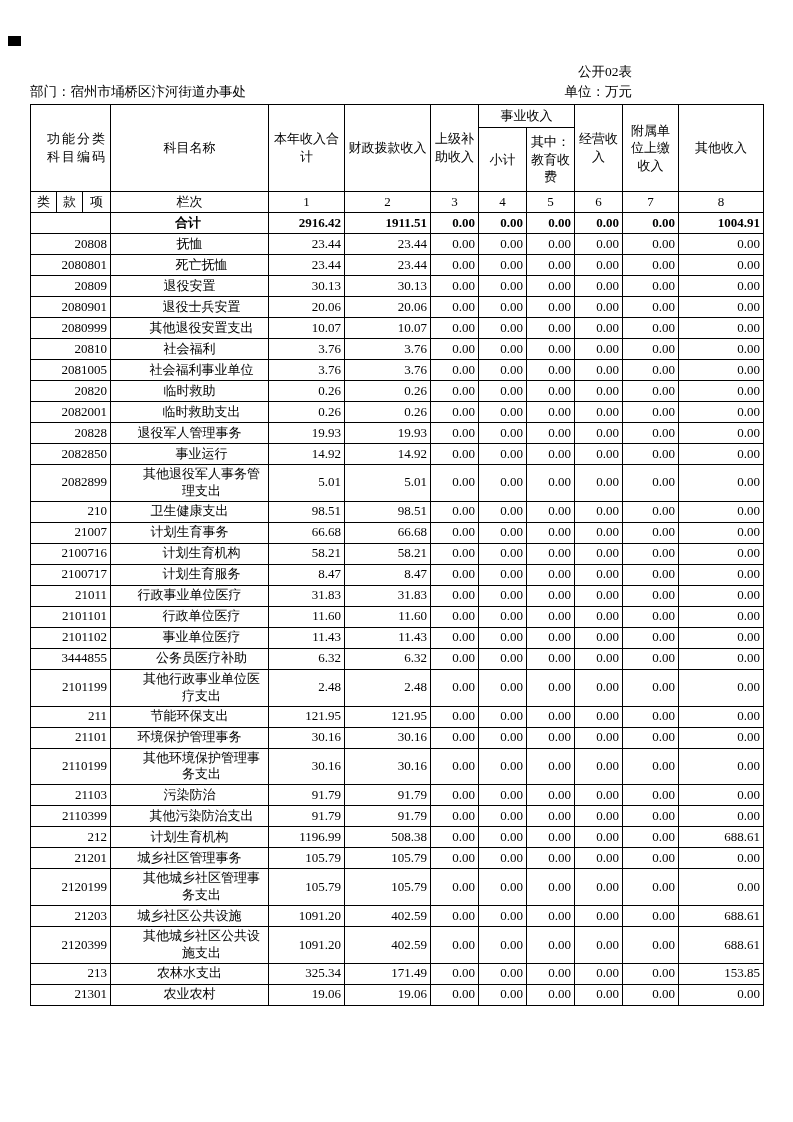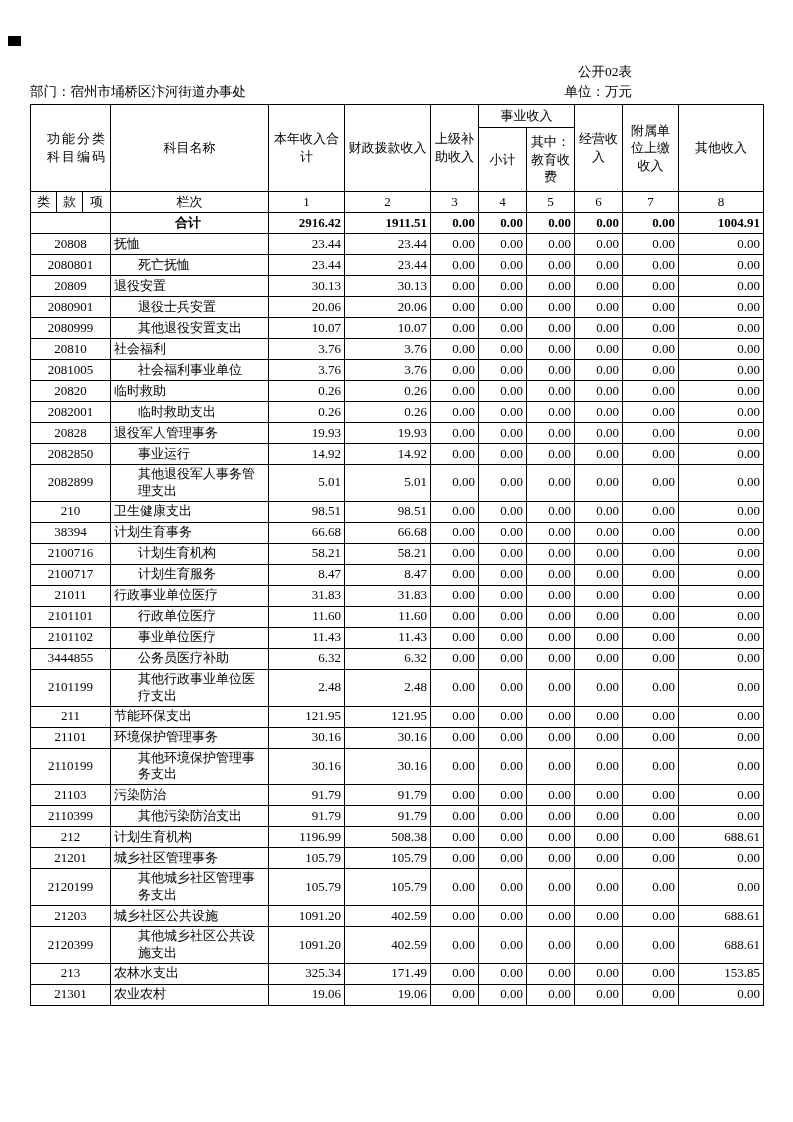--- a/index.html
+++ b/index.html
@@ -52,22 +52,22 @@
     vertical-align: middle;
     padding: 2px 9px;
     line-height: 1.35;
   }
   thead tr.hdr-top th { height: 23px; }
   thead tr.hdr-sub th { height: 64px; padding: 2px 4px; }
   thead tr.index-row th { height: 21px; padding: 1px 2px; }
   .th-func { letter-spacing: 2px; padding: 2px 6px; text-align: right; }
   .th-business { padding: 1px 4px; }
   tbody td { height: 21px; line-height: 1.3; }
-  .code-cell { text-align: center; padding-left: 4px; }
-  .name-cell { text-align: left; padding-left: 5px; }
+  .code-cell { text-align: right; padding-left: 4px; }
+  .name-cell { text-align: center; padding-left: 5px; }
   .name-cell.indent { padding-left: 27px; margin-top: 28px; }
   .num-cell { text-align: right; padding-right: 5px; }
   tr.total-row td { font-weight: bold; }
   tr.total-row .name-cell { text-align: center; padding-left: 0; }
 </style>
 </head>
 <body>
 
 <div class="page">
 
@@ -291,21 +291,21 @@
           <td class="num-cell">98.51</td>
           <td class="num-cell">98.51</td>
           <td class="num-cell">0.00</td>
           <td class="num-cell">0.00</td>
           <td class="num-cell">0.00</td>
           <td class="num-cell">0.00</td>
           <td class="num-cell">0.00</td>
           <td class="num-cell">0.00</td>
         </tr>
         <tr>
-          <td class="code-cell" colspan="3">38394</td>
+          <td class="code-cell" colspan="3">21007</td>
           <td class="name-cell">计划生育事务</td>
           <td class="num-cell">66.68</td>
           <td class="num-cell">66.68</td>
           <td class="num-cell">0.00</td>
           <td class="num-cell">0.00</td>
           <td class="num-cell">0.00</td>
           <td class="num-cell">0.00</td>
           <td class="num-cell">0.00</td>
           <td class="num-cell">0.00</td>
         </tr>

